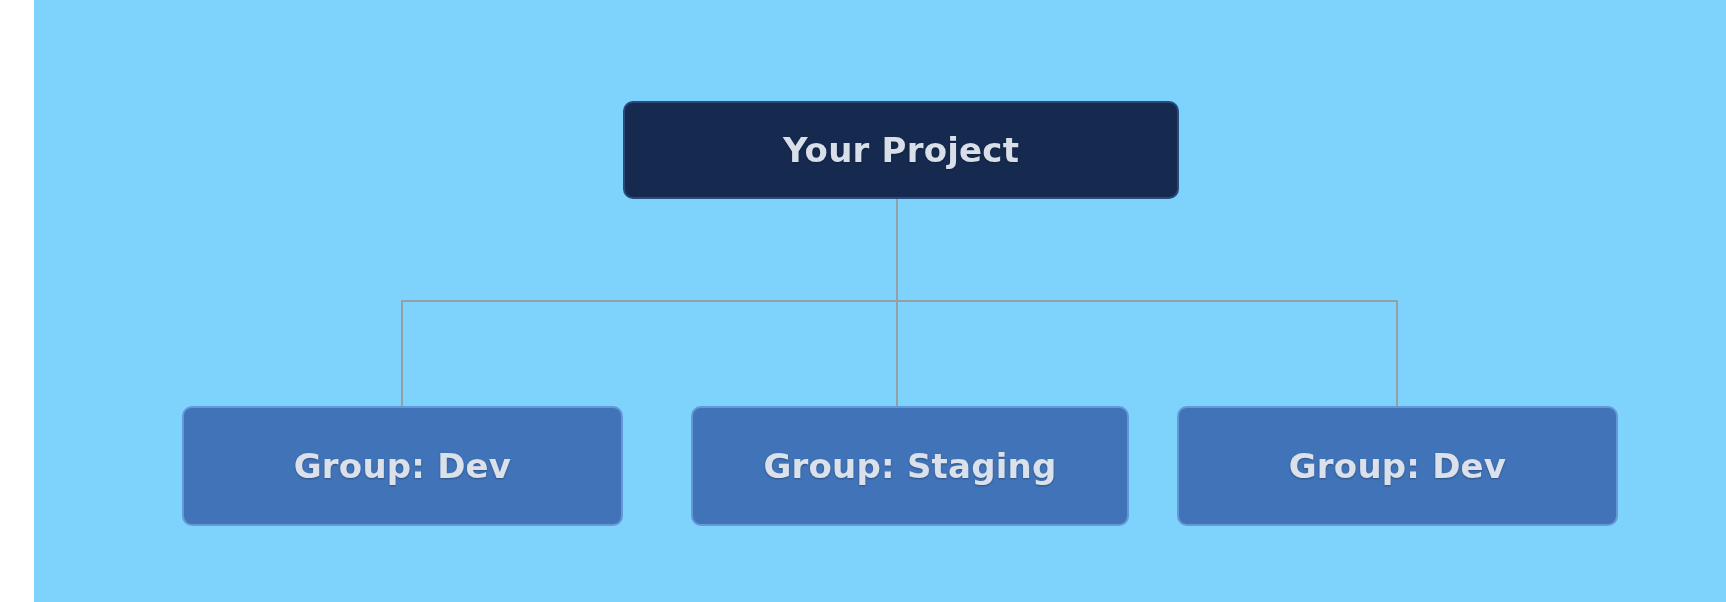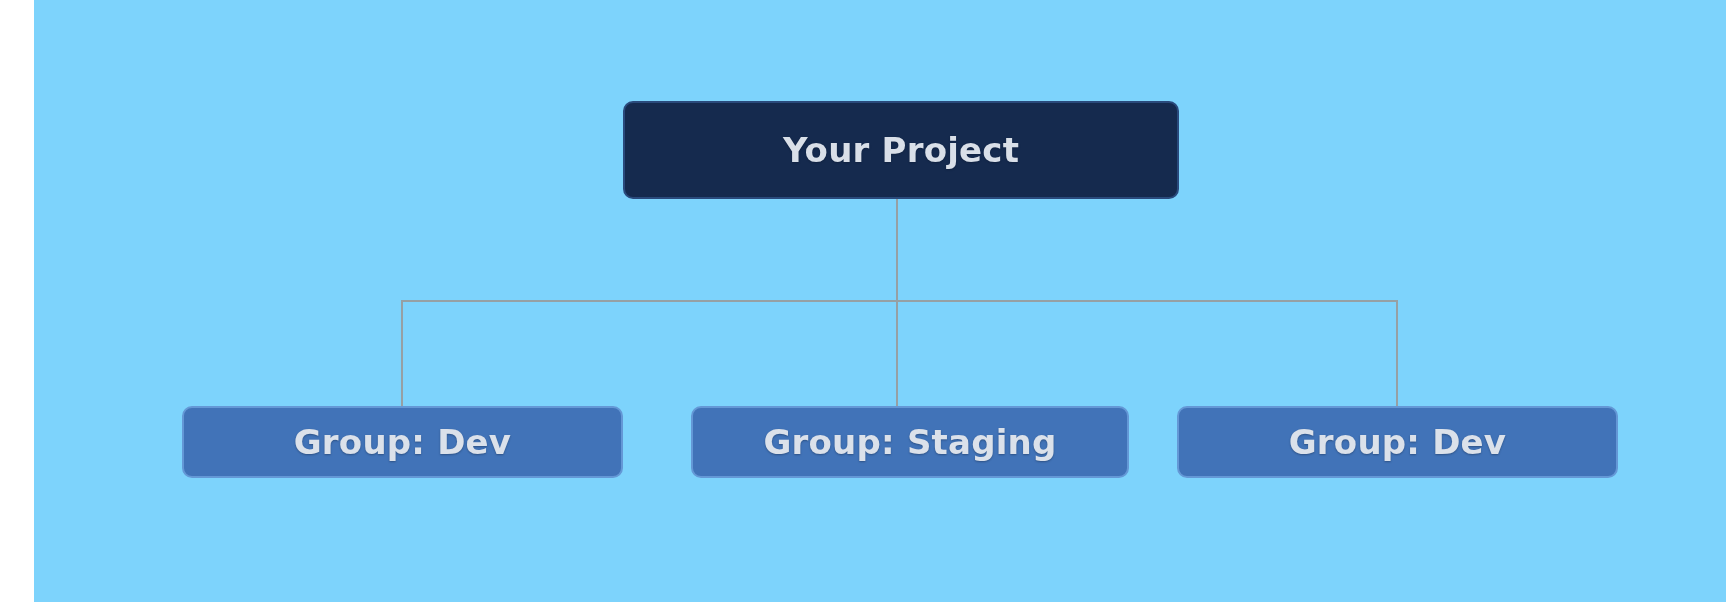--- a/index.html
+++ b/index.html
@@ -37,21 +37,21 @@
     width: 556px;
     height: 98px;
     background: #152a4e;
     border: 2px solid #2a4a7c;
   }
   .root-node .label {
     color: #d9dfe8;
   }
   .child-node {
     top: 406px;
-    height: 72px;
+    height: 120px;
     background: #4173b8;
     border: 2px solid #6498d6;
   }
   .child-node .label {
     color: #dbe1ea;
   }
   .child-1 { left: 148px;  width: 441px; }
   .child-2 { left: 657px;  width: 438px; }
   .child-3 { left: 1143px; width: 441px; }
 

